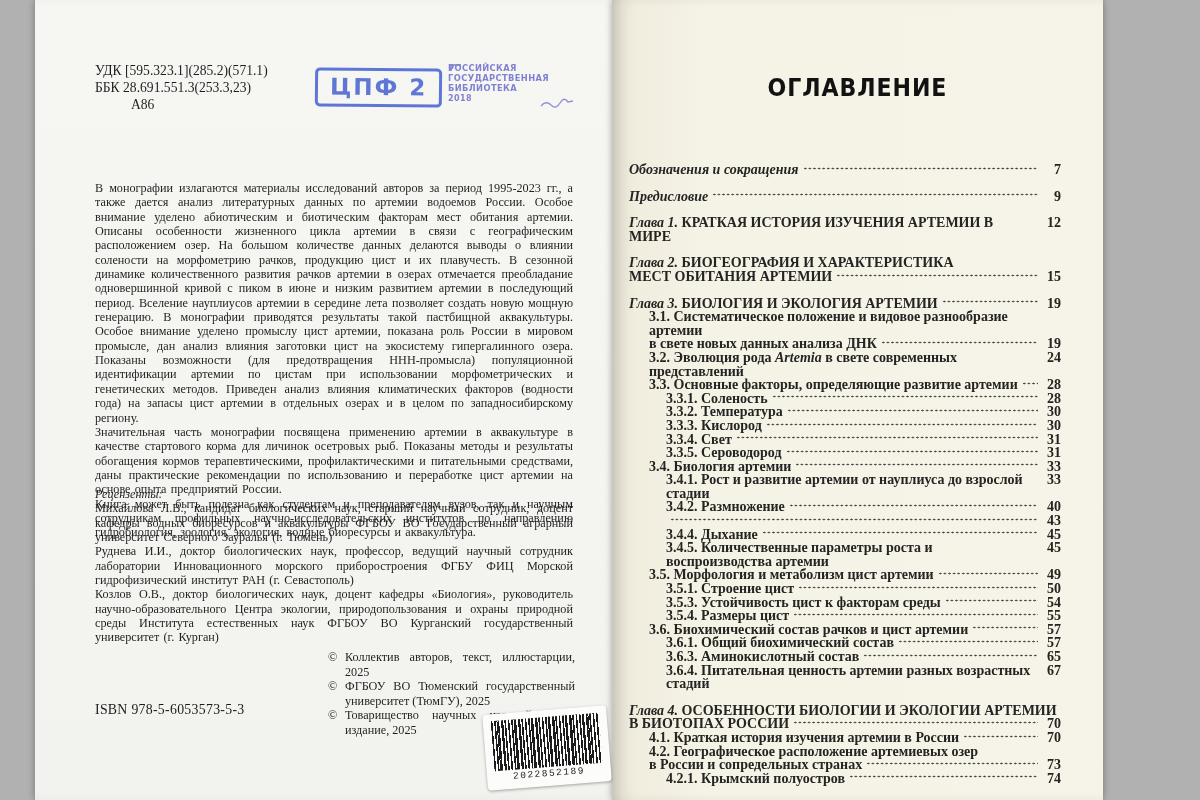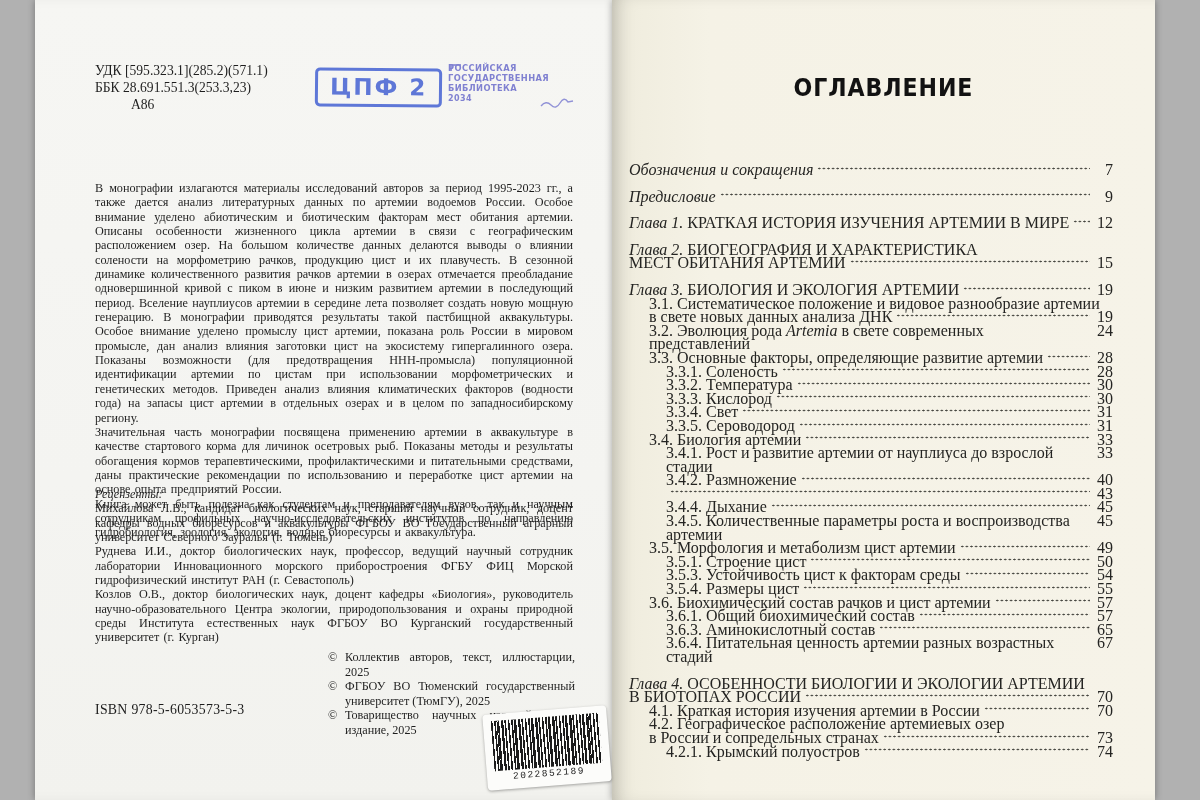--- a/index.html
+++ b/index.html
@@ -3,21 +3,21 @@
 <meta charset="utf-8">
 <style>
   html,body{margin:0;padding:0;}
   body{background:#a9a9a9;font-family:"Liberation Serif","DejaVu Serif",serif;}
   #scan{position:relative;width:1200px;height:800px;background:#b1b1b1;overflow:hidden;}
   .gutter{position:absolute;left:556px;top:0;width:72px;height:800px;
     background:linear-gradient(90deg,rgba(0,0,0,0),rgba(0,0,0,.16) 40%,rgba(0,0,0,.16) 60%,rgba(0,0,0,0));}
   .page{position:absolute;top:0;height:800px;}
   #page-left{left:35px;width:624px;background:linear-gradient(180deg,#f6f6f3,#f4f4f1 60%,#f2f2ee);
     box-shadow:0 0 7px rgba(0,0,0,.35), inset -14px 0 20px -12px rgba(0,0,0,.22);}
-  #page-right{left:612px;width:543px;background:linear-gradient(90deg,#efecdd,#f5f2e6 18%,#f6f3e8);
+  #page-right{left:612px;width:491px;background:linear-gradient(90deg,#efecdd,#f5f2e6 18%,#f6f3e8);
     box-shadow:0 0 7px rgba(0,0,0,.35), inset 14px 0 20px -12px rgba(0,0,0,.28);}
 
   
   .udk{position:absolute;left:60px;top:62px;font-size:13.6px;line-height:17px;color:#1e1e1e;}
   .udk .mark{padding-left:36px;}
   .cpf{position:absolute;left:280px;top:68px;padding:3px 12px 4px;border:3px solid #4a66d4;border-radius:5px;
     color:#4a66d4;font-family:"DejaVu Sans",sans-serif;font-weight:700;font-size:23px;letter-spacing:2px;
     opacity:.88;transform:rotate(.6deg);}
   .libstamp{position:absolute;left:413px;top:64px;width:124px;color:#7678cf;
     font-family:"DejaVu Sans",sans-serif;font-weight:700;font-size:8.3px;line-height:9.8px;
@@ -42,21 +42,21 @@
     repeating-linear-gradient(90deg,#1b1b1b 0px,#1b1b1b 1.6px,transparent 1.6px,transparent 3.4px),
     repeating-linear-gradient(90deg,#1b1b1b 0px,#1b1b1b 1px,transparent 1px,transparent 5.7px);}
   .bnum{text-align:center;font-family:"Liberation Mono","DejaVu Sans Mono",monospace;font-size:9.5px;
     letter-spacing:1.5px;color:#222;margin-top:1px;}
 
   
   .toc-h{position:absolute;left:0;top:74px;width:100%;text-align:center;color:#121212;
     font-family:"DejaVu Sans",sans-serif;font-weight:700;font-size:24px;letter-spacing:1px;
     transform:scaleX(.92);}
   .toc{position:absolute;left:17px;top:150px;right:42px;color:#242422;}
-  .toc-entry{font-size:16px;line-height:13.6px;}
+  .toc-entry{font-size:14px;line-height:13.6px;font-weight:bold;}
   .toc-entry.gap{margin-top:13px;}
   .toc-entry.ind1{padding-left:20px;}
   .toc-entry.ind2{padding-left:37px;}
   .toc-row{display:flex;align-items:baseline;}
   .toc-text .it{font-style:italic;}
   .leader{flex:1;height:11px;align-self:flex-end;margin:0 3px 1px 4px;
     background-image:radial-gradient(circle,#45453f 0.9px,transparent 1.05px);
     background-size:4.6px 11px;background-position:left bottom 2px;background-repeat:repeat-x;}
   .pg{min-width:20px;text-align:right;white-space:nowrap;}
 </style>
@@ -73,21 +73,21 @@
       <div class="mark">А86</div>
     </div>
 
     <div class="cpf">ЦПФ 2</div>
 
     <div class="libstamp">
       <div class="libflag"></div>
       <div>РОССИЙСКАЯ</div>
       <div>ГОСУДАРСТВЕННАЯ</div>
       <div>БИБЛИОТЕКА</div>
-      <div class="yr">2034</div>
+      <div class="yr">2018</div>
       <svg class="libsig" width="34" height="10" viewBox="0 0 34 10">
         <path d="M1 8 Q6 2 11 7 T20 5 T28 4 L33 3" stroke="#7678cf" stroke-width="1.4" fill="none"></path>
       </svg>
     </div>
 
 
     <div class="annot" id="annotation">
         <p>В монографии излагаются материалы исследований авторов за период 1995-2023 гг., а также дается анализ литературных данных по артемии водоемов России. Особое внимание уделено абиотическим и биотическим факторам мест обитания артемии. Описаны особенности жизненного цикла артемии в связи с географическим расположением озер. На большом количестве данных делаются выводы о влиянии солености на морфометрию рачков, продукцию цист и их плавучесть. В сезонной динамике количественного развития рачков артемии в озерах отмечается преобладание одновершинной кривой с пиком в июне и низким развитием артемии в последующий период. Вселение науплиусов артемии в середине лета позволяет создать новую мощную генерацию. В монографии приводятся результаты такой пастбищной аквакультуры. Особое внимание уделено промыслу цист артемии, показана роль России в мировом промысле, дан анализ влияния заготовки цист на экосистему гипергалинного озера. Показаны возможности (для предотвращения ННН-промысла) популяционной идентификации артемии по цистам при использовании морфометрических и генетических методов. Приведен анализ влияния климатических факторов (водности года) на запасы цист артемии в отдельных озерах и в целом по западносибирскому региону.</p>
         <p>Значительная часть монографии посвящена применению артемии в аквакультуре в качестве стартового корма для личинок осетровых рыб. Показаны методы и результаты обогащения кормов терапевтическими, профилактическими и питательными средствами, даны практические рекомендации по использованию и переработке цист артемии на основе опыта предприятий России.</p>
         <p>Книга может быть полезна как студентам и преподавателям вузов, так и научным сотрудникам профильных научно-исследовательских институтов по направлению гидробиология, зоология, экология, водные биоресурсы и аквакультура.</p>

